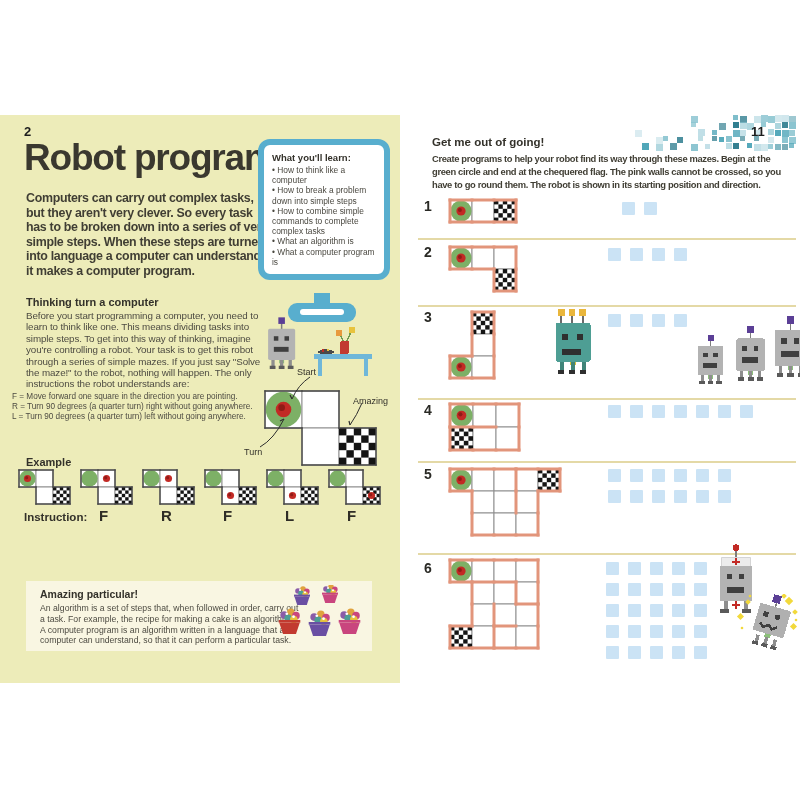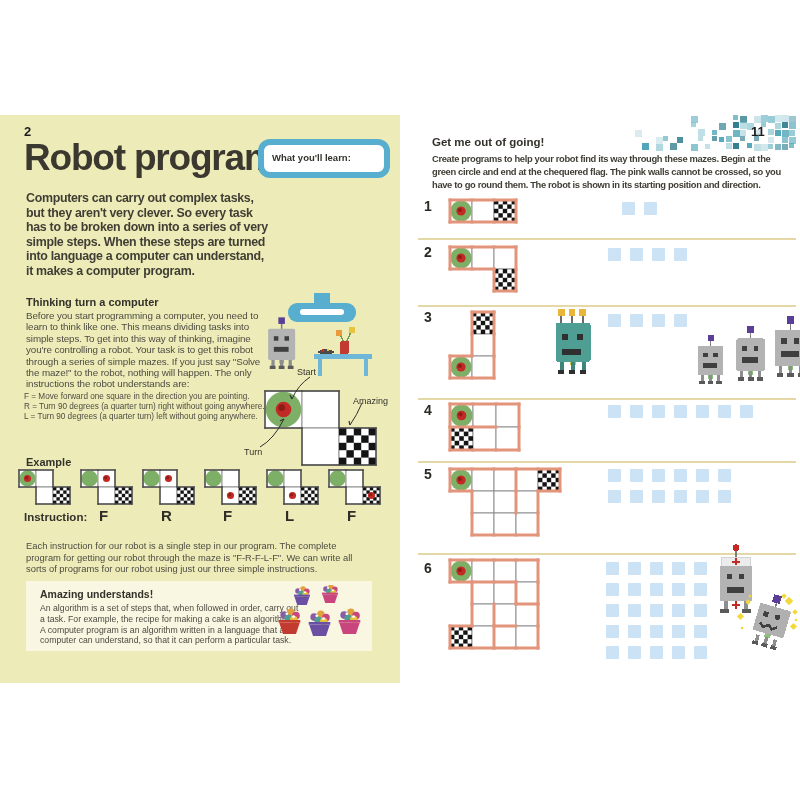--- a/index.html
+++ b/index.html
@@ -172,20 +172,27 @@
     </div>
   <div class="pgnum" style="left:24px;top:124px">2</div>
   <div class="pgnum" style="left:751px;top:124px">11</div>
 
   <div id="left-page">
     <div class="abs title" style="left:24px;top:22px">Robot programs</div>
     <div class="abs intro" style="left:26px;top:76px;width:260px">Computers can carry out complex tasks,<br>but they aren't very clever. So every task<br>has to be broken down into a series of very<br>simple steps. When these steps are turned<br>into language a computer can understand,<br>it makes a computer program.</div>
 
     <div class="abs learnbox" style="left:258px;top:24px">
       <div class="t">What you'll learn:</div>
+      <div class="i" id="learn-items">
+          <div>• How to think like a computer</div>
+          <div>• How to break a problem down into simple steps</div>
+          <div>• How to combine simple commands to complete complex tasks</div>
+          <div>• What an algorithm is</div>
+          <div>• What a computer program is</div>
+        </div>
     </div>
     <div class="abs" id="monitor-stand" style="left:280px;top:178px;width:84px;height:34px">
         <svg width="84" height="34" viewBox="0 0 84 34">
           <rect x="34" y="0" width="16" height="13" fill="#58AECE"></rect>
   <rect x="8" y="10" width="68" height="19" rx="9" fill="#58AECE"></rect>
   <rect x="20" y="16" width="44" height="6" rx="3" fill="#fff"></rect>
         </svg>
       </div>
     <div class="abs" id="robot-table" style="left:258px;top:198px;width:126px;height:68px">
         <svg width="126" height="68" viewBox="0 0 126 68">
@@ -215,21 +222,21 @@
             <circle cx="14" cy="13" r="1.4" fill="#E8C33D"></circle>
      <rect x="0" y="17" width="58" height="5" fill="#6FB7D9"></rect>
      <rect x="4" y="22" width="4" height="17" fill="#6FB7D9"></rect>
             <rect x="50" y="22" width="4" height="17" fill="#6FB7D9"></rect>
    </g>
         </svg>
       </div>
 
     <div class="abs h2" style="left:26px;top:181px">Thinking turn a computer</div>
     <div class="abs body" style="left:26px;top:195px;width:250px">Before you start programming a computer, you need to<br>learn to think like one. This means dividing tasks into<br>simple steps. To get into this way of thinking, imagine<br>you're controlling a robot. Your task is to get this robot<br>through a series of simple mazes. If you just say "Solve<br>the maze!" to the robot, nothing will happen. The only<br>instructions the robot understands are:</div>
-    <div class="abs rules" style="left:24px;top:277px;width:300px">F = Move forward one square in the direction you are pointing.<br>R = Turn 90 degrees (a quarter turn) right without going anywhere.<br>L = Turn 90 degrees (a quarter turn) left without going anywhere.</div>
+    <div class="abs rules" style="left:12px;top:277px;width:300px">F = Move forward one square in the direction you are pointing.<br>R = Turn 90 degrees (a quarter turn) right without going anywhere.<br>L = Turn 90 degrees (a quarter turn) left without going anywhere.</div>
 
     <div class="abs" id="diagram-maze" style="left:262px;top:273px">
         <svg width="117" height="80" viewBox="0 0 117 80">
           <rect x="3" y="3" width="37" height="37" fill="#fff" stroke="#8F8F8F" stroke-width="1"></rect>
           <rect x="40" y="3" width="37" height="37" fill="#fff" stroke="#8F8F8F" stroke-width="1"></rect>
           <rect x="40" y="40" width="37" height="37" fill="#fff" stroke="#8F8F8F" stroke-width="1"></rect>
           <rect x="77" y="40" width="37" height="37" fill="#fff" stroke="#8F8F8F" stroke-width="1"></rect>
           <circle cx="21.5" cy="21.5" r="17.759999999999998" fill="#7DB066"></circle>
           <rect x="77" y="40" width="7.4" height="7.4" fill="#141414"></rect>
           <rect x="77" y="54.8" width="7.4" height="7.4" fill="#141414"></rect>
@@ -479,24 +486,23 @@
       </div>
     <div class="abs instr-label" style="left:24px;top:396px">Instruction:</div>
     <div class="abs" id="instruction-letters" style="left:0;top:392px;width:400px;height:20px">
         <div class="abs letter" style="left: 99px; top: 0px;">F</div>
         <div class="abs letter" style="left: 161px; top: 0px;">R</div>
         <div class="abs letter" style="left: 223px; top: 0px;">F</div>
         <div class="abs letter" style="left: 285px; top: 0px;">L</div>
         <div class="abs letter" style="left: 347px; top: 0px;">F</div>
       </div>
 
-    <div class="abs closing" style="left:26px;top:425px;width:360px">Each instruction for our robot is a single step in our program. The complete<br>program for getting our robot through the maze is "F-R-F-L-F". We can write all<br>sorts of programs for our robot using just our three simple instructions.</div>
 
     <div class="abs algobox" style="left:26px;top:466px">
-      <div class="t">Amazing understands!</div>
+      <div class="t">Amazing particular!</div>
       <div class="bd">An algorithm is a set of steps that, when followed in order, carry out<br>a task. For example, the recipe for making a cake is an algorithm.<br>A computer program is an algorithm written in a language that a<br>computer can understand, so that it can perform a particular task.</div>
       <div class="abs" id="cupcakes" style="left:250px;top:4px;width:92px;height:62px">
           <svg width="92" height="62" viewBox="0 0 92 62">
   <circle cx="22" cy="6" r="2.8000000000000003" fill="#8A5CA8"></circle>
             <circle cx="27" cy="4" r="2.8000000000000003" fill="#E0A23D"></circle>
             <circle cx="30.8" cy="6.4" r="2.8000000000000003" fill="#C9457E"></circle>
             <circle cx="25" cy="8.4" r="2.8000000000000003" fill="#4E9E94"></circle>
             <circle cx="29.200000000000003" cy="9.200000000000001" r="2.8000000000000003" fill="#E8C33D"></circle>
             <circle cx="24" cy="5" r="1" fill="#fff"></circle>
             <circle cx="29" cy="7.199999999999999" r="1" fill="#fff"></circle>

